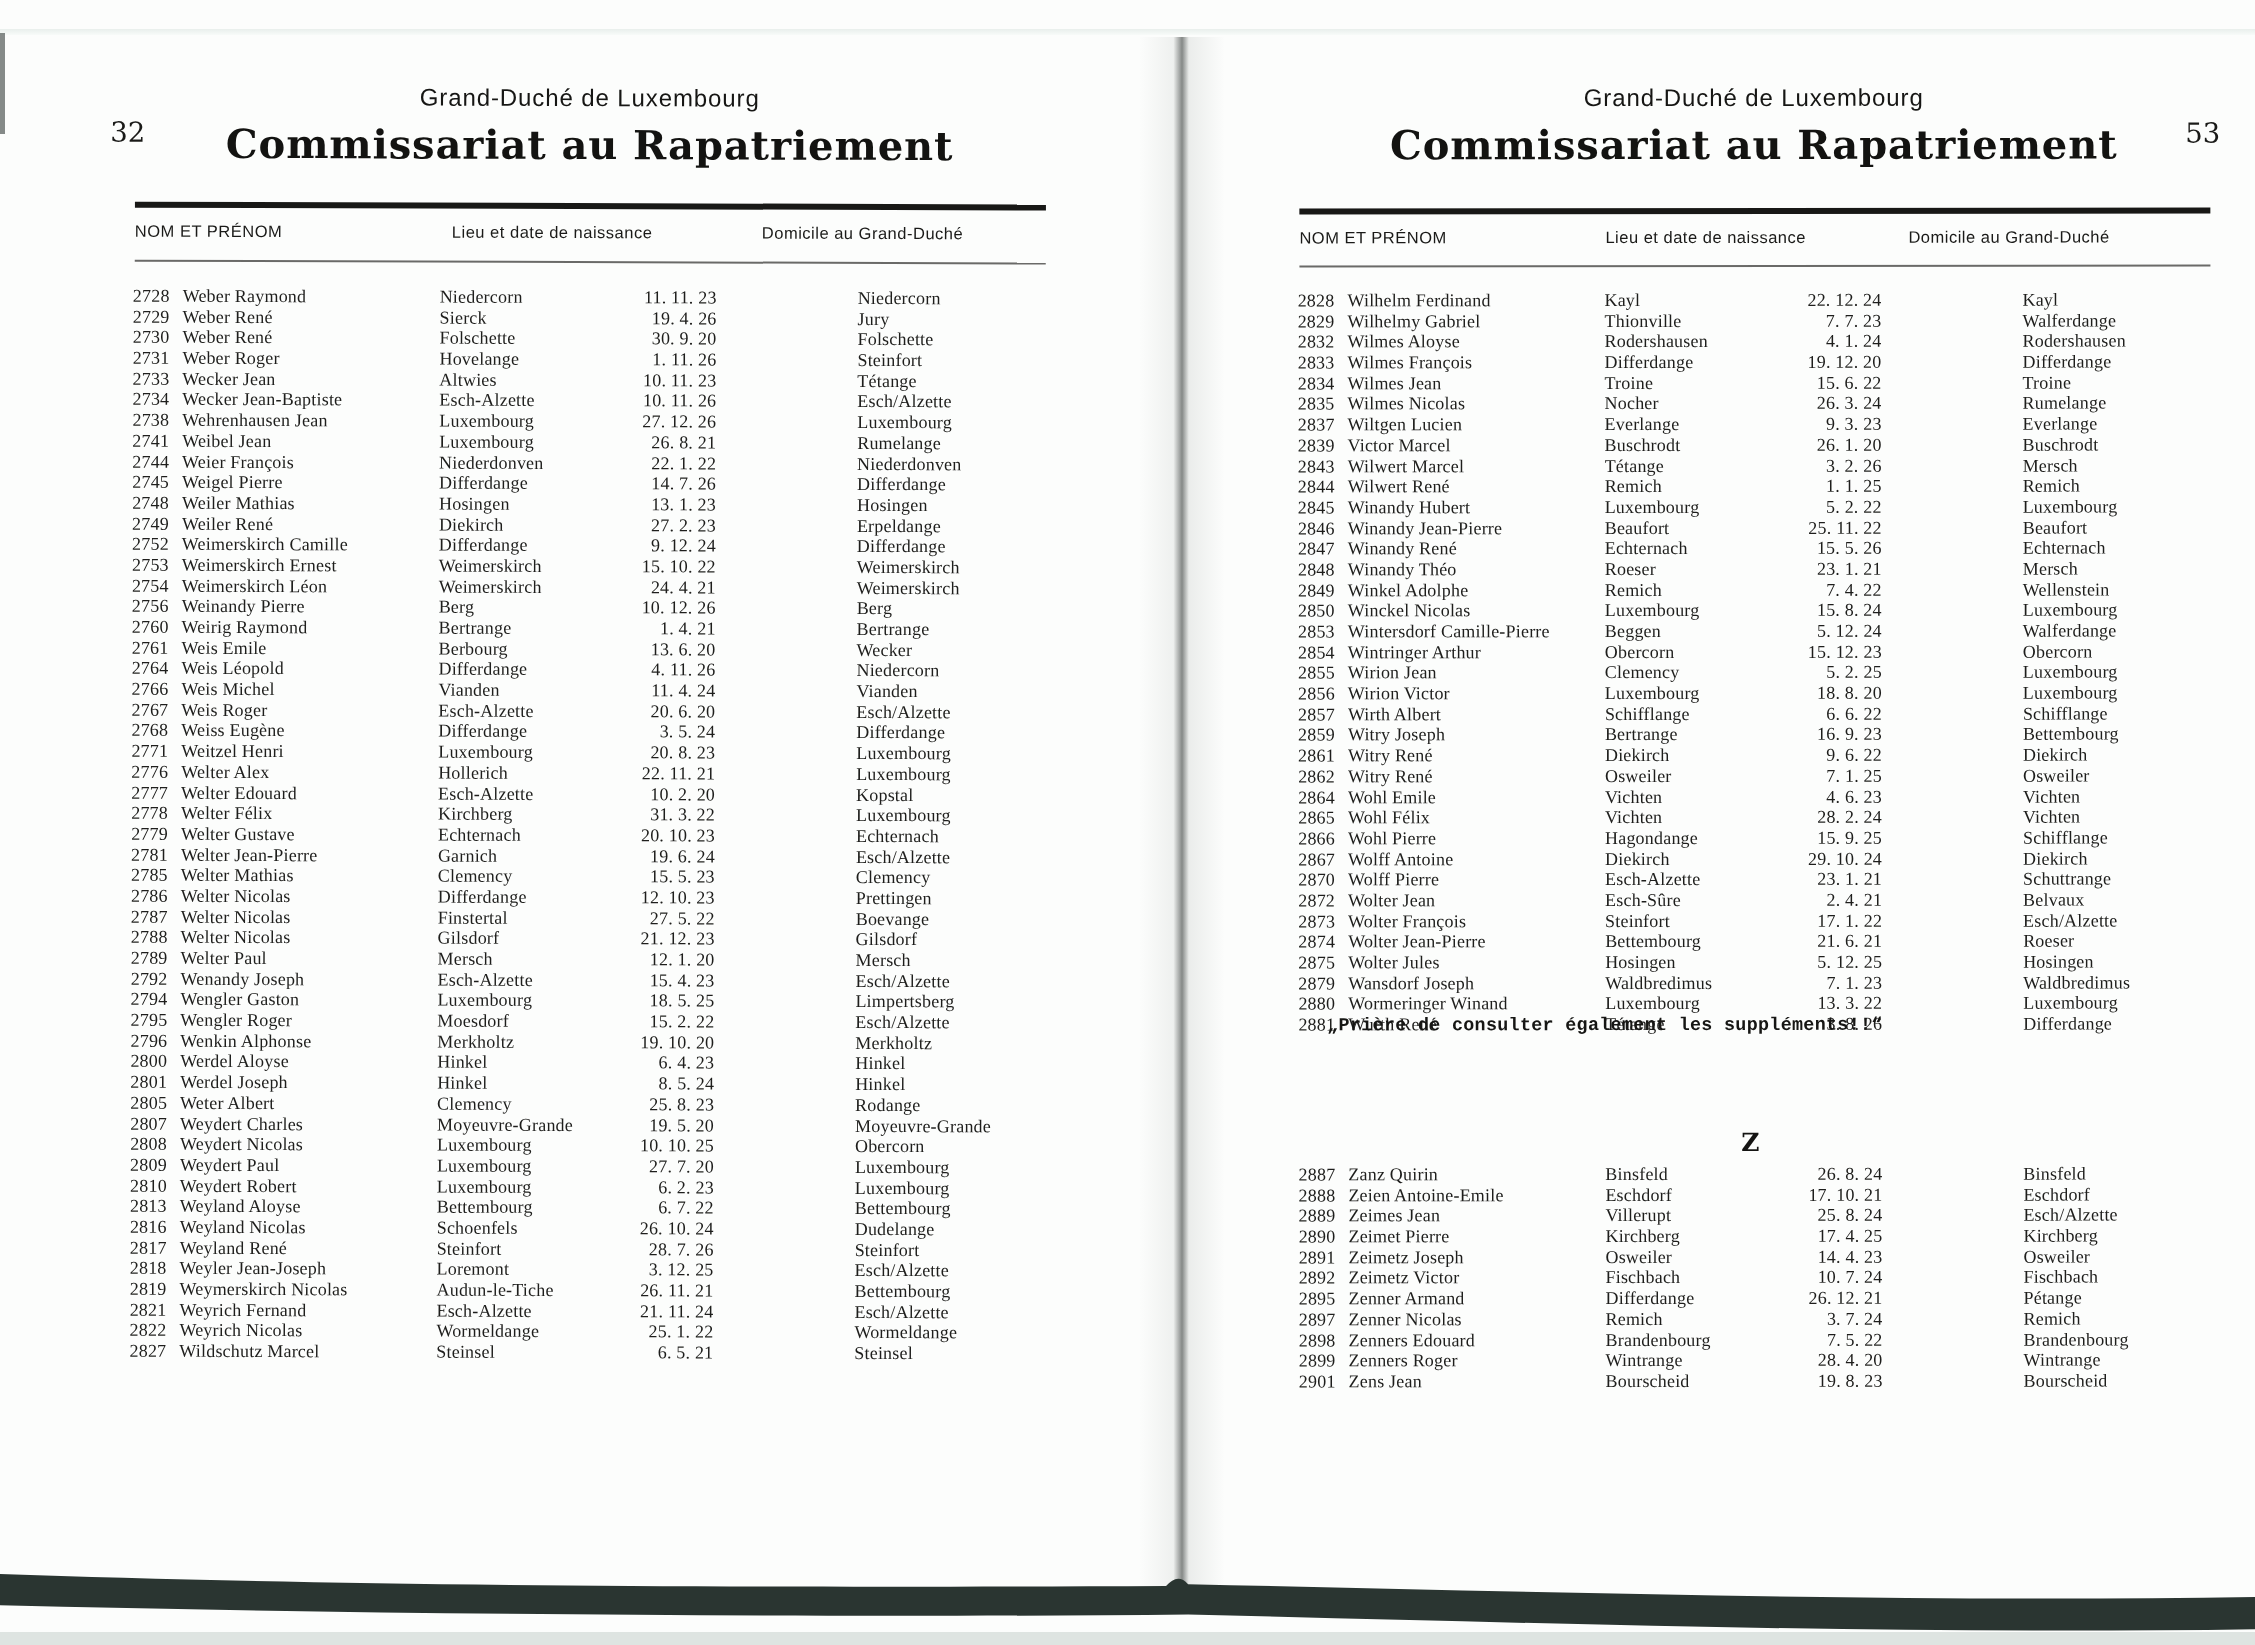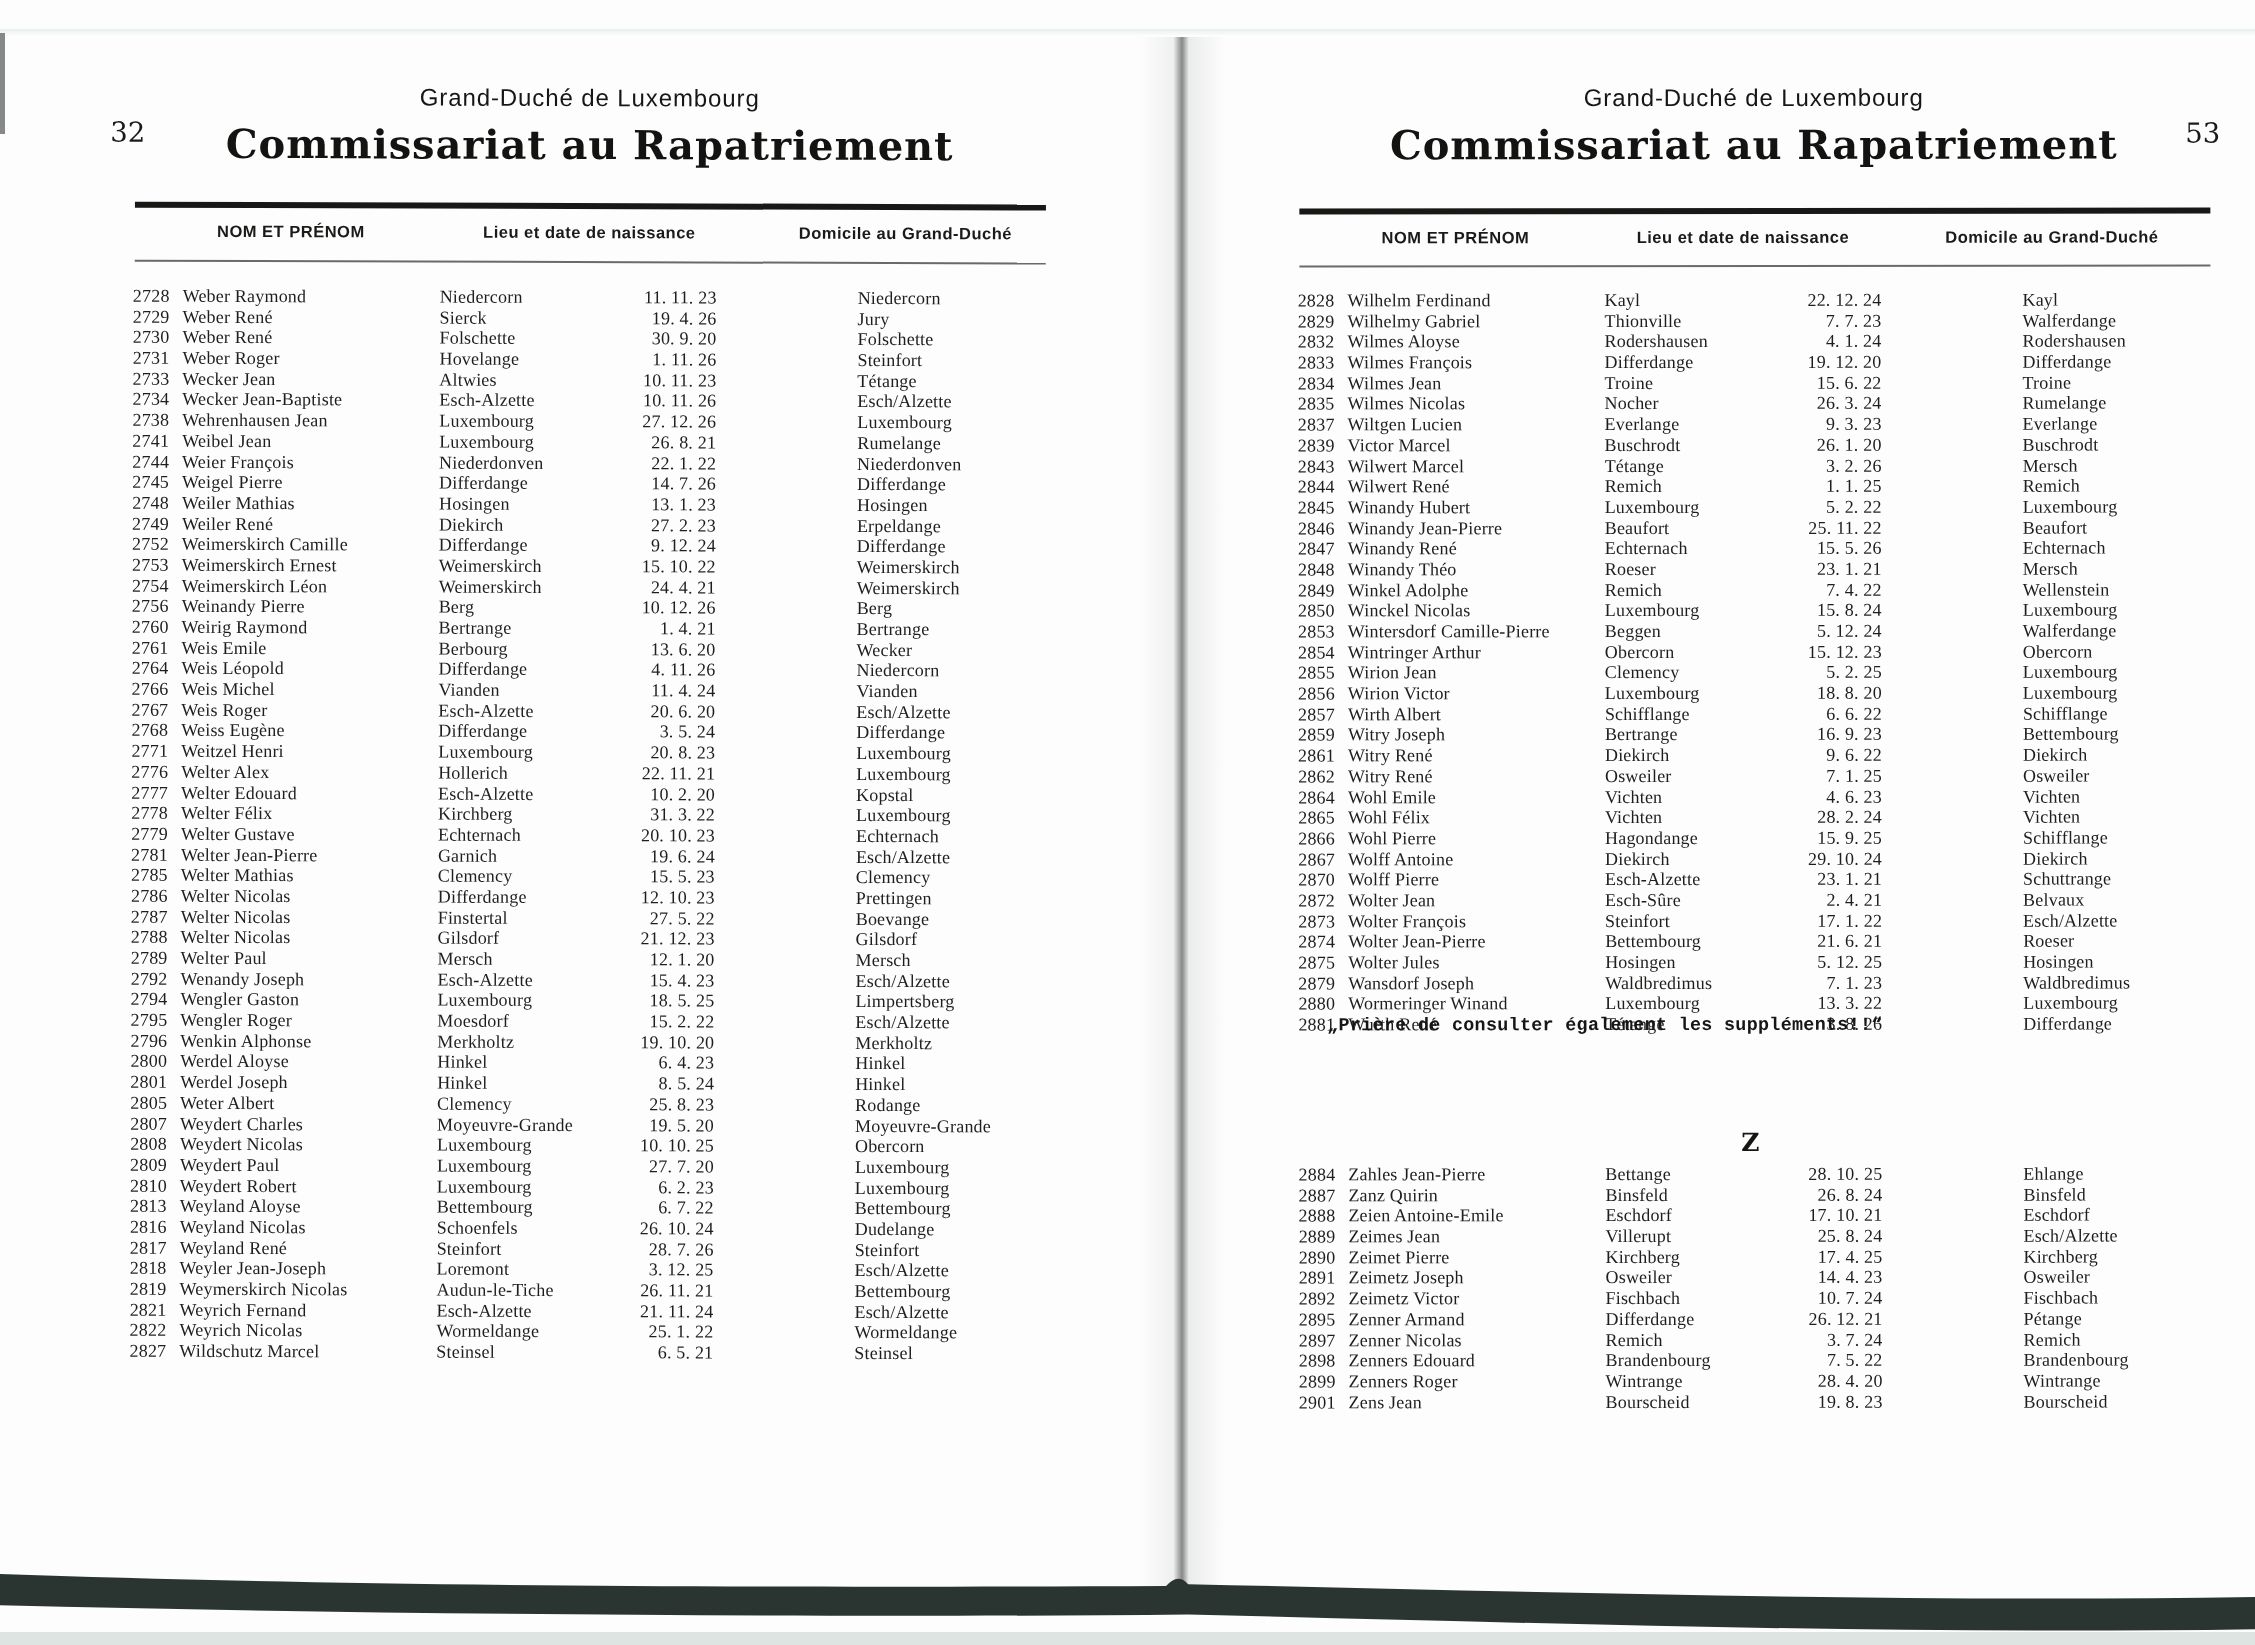--- a/index.html
+++ b/index.html
@@ -19,24 +19,23 @@
     font-family:"Liberation Sans", sans-serif; font-size:24px; letter-spacing:0.9px; color:#161614;
   }
   .page-title {
     position:absolute; width:909px; text-align:center;
     font-family:"DejaVu Serif", serif; font-weight:bold; font-size:40px;
     letter-spacing:0.9px; color:#131311;
   }
   .thick-rule { position:absolute; height:6.4px; background:#181816; }
   .thin-rule  { position:absolute; height:1.8px; background:#6a6a68; }
   .col-head {
-    position:absolute; text-align:center;
+    position:absolute; text-align:left;
     font-family:"Liberation Sans", sans-serif; font-size:16.5px; letter-spacing:0.5px; color:#1a1a18;
     white-space:nowrap;
-    font-weight:bold;
   }
 
   .table { position:absolute; width:927px; }
   .trow {
     display:grid; grid-template-columns:44px 270px 196px 81px 1fr;
     height:20.7px; line-height:20.7px; font-size:18px; letter-spacing:0.2px;
     white-space:nowrap;
   }
   .cell { overflow:visible; }
   .c-num  { text-align:right; }
@@ -729,27 +728,20 @@
         <span class="cell c-dom">Differdange</span>
       </div>
     </div>
 
   <div class="note" style="left:199px; top:1015px;font-family:Liberation Mono, monospace;">„Prière de consulter également les suppléments!!“</div>
 
   <div class="section-letter" style="left:163px; top:1128px;">Z</div>
 
   <div class="table" style="left:163px; top:1164px;">
       <div class="trow">
-        <span class="cell c-num">2884</span>
-        <span class="cell c-name">Zahles Jean-Pierre</span>
-        <span class="cell c-birth">Bettange</span>
-        <span class="cell c-date">28. 10. 25</span>
-        <span class="cell c-dom">Ehlange</span>
-      </div>
-      <div class="trow">
         <span class="cell c-num">2887</span>
         <span class="cell c-name">Zanz Quirin</span>
         <span class="cell c-birth">Binsfeld</span>
         <span class="cell c-date">26. 8. 24</span>
         <span class="cell c-dom">Binsfeld</span>
       </div>
       <div class="trow">
         <span class="cell c-num">2888</span>
         <span class="cell c-name">Zeien Antoine-Emile</span>
         <span class="cell c-birth">Eschdorf</span>

